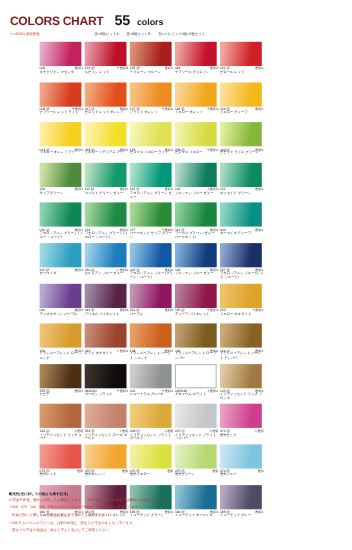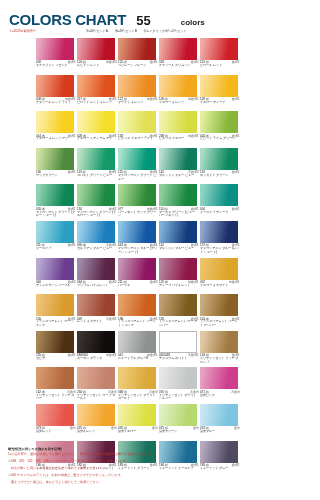--- a/index.html
+++ b/index.html
@@ -10,24 +10,24 @@
     font-family: "Liberation Sans", sans-serif;
     overflow: hidden;
     position: relative;
   }
   .page { width: 244px; height: 500px; position: relative; padding: 0; }
 
   
   .header { position: absolute; left: 0; top: 0; width: 244px; height: 38px; }
   .title-row { position: absolute; left: 9px; top: 11px; display: flex; align-items: baseline; }
   .title {
-    font-size: 15px; font-weight: bold; letter-spacing: -0.3px;
-    color: #0c4a6e; white-space: nowrap;
-  }
-  .count-wrap { margin-left: 10px; display: flex; align-items: baseline; gap: 24px; }
+    font-size: 11px; font-weight: bold; letter-spacing: -0.3px;
+    color: #7f1d1d; white-space: nowrap;
+  }
+  .count-wrap { margin-left: 10px; display: flex; align-items: baseline; }
   .count-num { font-size: 13px; font-weight: bold; color: #1a1a1a; }
   .count-unit { font-size: 8px; font-weight: bold; color: #1a1a1a; margin-left: 6px; }
   .subtitle {
     position: absolute; left: 9px; top: 28.5px;
     font-size: 3.2px; color: #c0392b; letter-spacing: -0.1px; white-space: nowrap;
   }
   .legend {
     position: absolute; left: 86px; top: 28.5px;
     font-size: 3.2px; color: #333; white-space: nowrap; display: flex; gap: 7px;
   }

